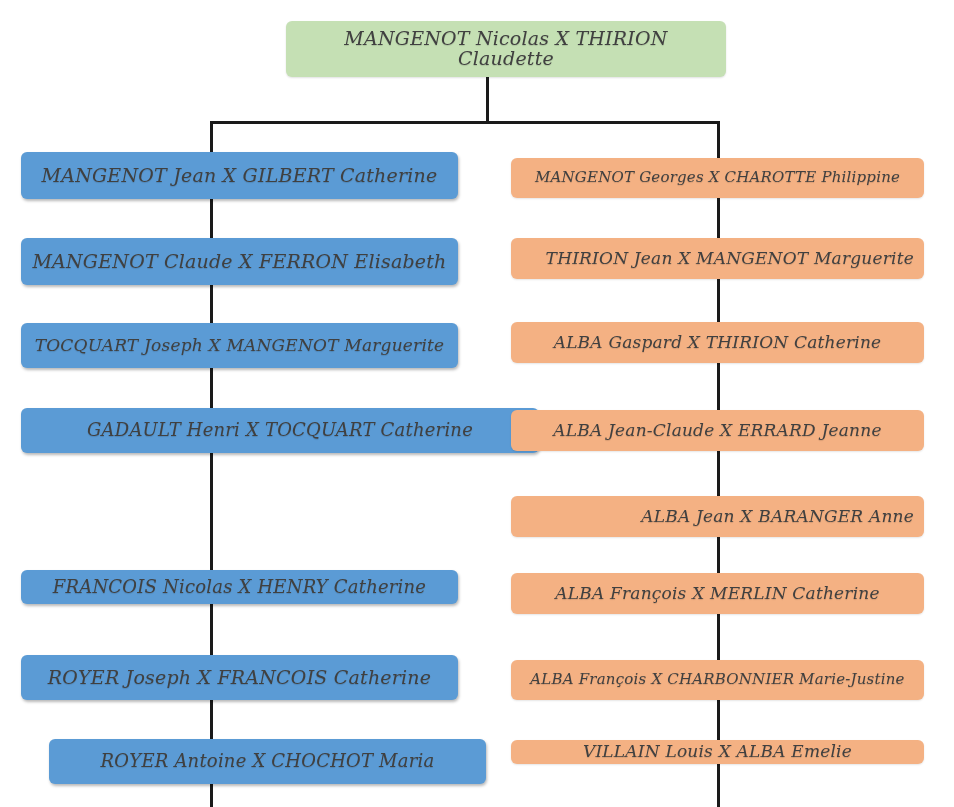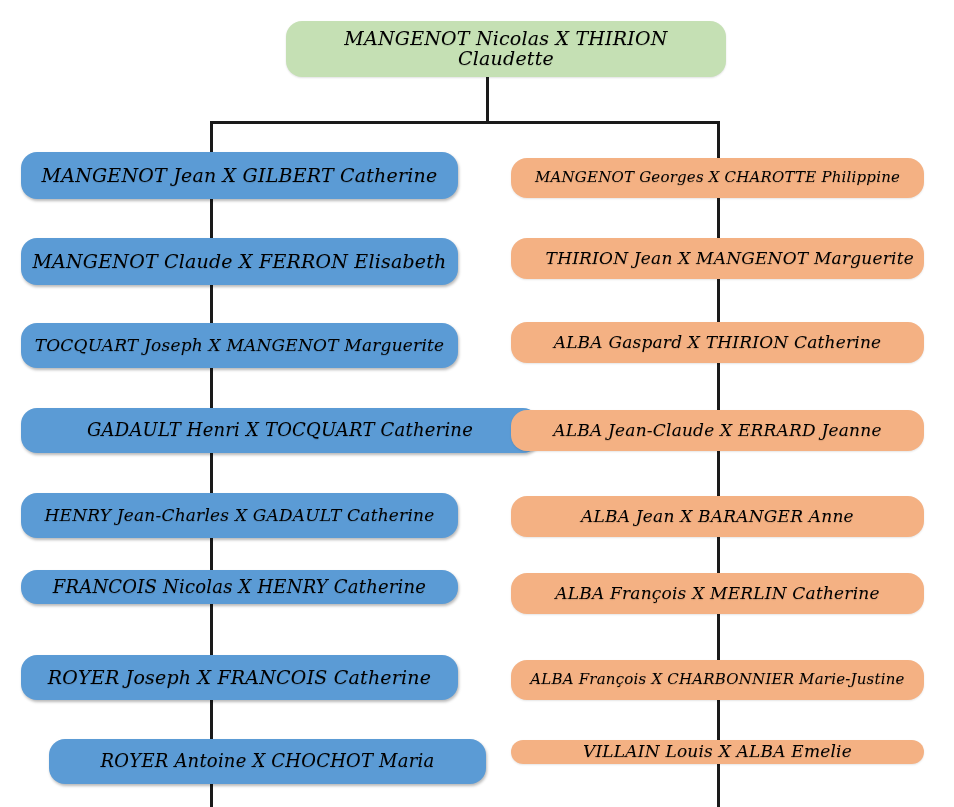--- a/index.html
+++ b/index.html
@@ -27,26 +27,26 @@
   .hline {
     position: absolute;
     height: 3px;
     background: #1a1a1a;
   }
 
   
   .node {
     position: absolute;
     box-sizing: border-box;
-    border-radius: 16px;
+    border-radius: 6px;
     display: flex;
     align-items: center;
     justify-content: center;
     text-align: center;
-    color: #000000;
+    color: #404040;
     font-family: "DejaVu Serif", serif;
     font-style: italic;
     letter-spacing: 0.2px;
     line-height: 1.05;
     padding: 7px 10px;
     text-shadow: 0 1px 1px rgba(0,0,0,0.14);
     z-index: 5;
   }
 
   .node.root {
@@ -83,23 +83,20 @@
   </div>
   <div class="node left-branch" style="left:21px; top:238px; width:437px; height:47px; font-size:19px;">
     <span>MANGENOT Claude X FERRON Elisabeth</span>
   </div>
   <div class="node left-branch" style="left:21px; top:323px; width:437px; height:45px; font-size:17px;">
     <span>TOCQUART Joseph X MANGENOT Marguerite</span>
   </div>
   <div class="node left-branch" style="left:21px; top:408px; width:518px; height:45px; font-size:18px;">
     <span>GADAULT Henri X TOCQUART Catherine</span>
   </div>
-  <div class="node left-branch" style="left:21px; top:493px; width:437px; height:45px; font-size:17px;">
-    <span>HENRY Jean-Charles X GADAULT Catherine</span>
-  </div>
   <div class="node left-branch" style="left:21px; top:570px; width:437px; height:34px; font-size:18px;">
     <span>FRANCOIS Nicolas X HENRY Catherine</span>
   </div>
   <div class="node left-branch" style="left:21px; top:655px; width:437px; height:45px; font-size:19px;">
     <span>ROYER Joseph X FRANCOIS Catherine</span>
   </div>
   <div class="node left-branch" style="left:21px; top:739px; width:437px; height:45px; font-size:18px;margin-left:28px;">
     <span>ROYER Antoine X CHOCHOT Maria</span>
   </div>
 
@@ -108,21 +105,21 @@
   </div>
   <div class="node right-branch" style="left:511px; top:238px; width:413px; height:41px; font-size:17px;justify-content:flex-end;">
     <span>THIRION Jean  X MANGENOT Marguerite</span>
   </div>
   <div class="node right-branch" style="left:511px; top:322px; width:413px; height:41px; font-size:17px;">
     <span>ALBA Gaspard  X THIRION Catherine</span>
   </div>
   <div class="node right-branch" style="left:511px; top:410px; width:413px; height:41px; font-size:17px;">
     <span>ALBA Jean-Claude  X ERRARD Jeanne</span>
   </div>
-  <div class="node right-branch" style="left:511px; top:496px; width:413px; height:41px; font-size:17px;">
+  <div class="node right-branch" style="left:511px; top:496px; width:413px; height:41px; font-size:17px;justify-content:flex-end;">
     <span>ALBA Jean  X BARANGER Anne</span>
   </div>
   <div class="node right-branch" style="left:511px; top:573px; width:413px; height:41px; font-size:17px;">
     <span>ALBA François  X MERLIN Catherine</span>
   </div>
   <div class="node right-branch" style="left:511px; top:660px; width:413px; height:40px; font-size:15px;text-align:center;">
     <span>ALBA François  X CHARBONNIER Marie-Justine</span>
   </div>
   <div class="node right-branch" style="left:511px; top:740px; width:413px; height:24px; font-size:17px;">
     <span>VILLAIN Louis  X ALBA Emelie</span>

